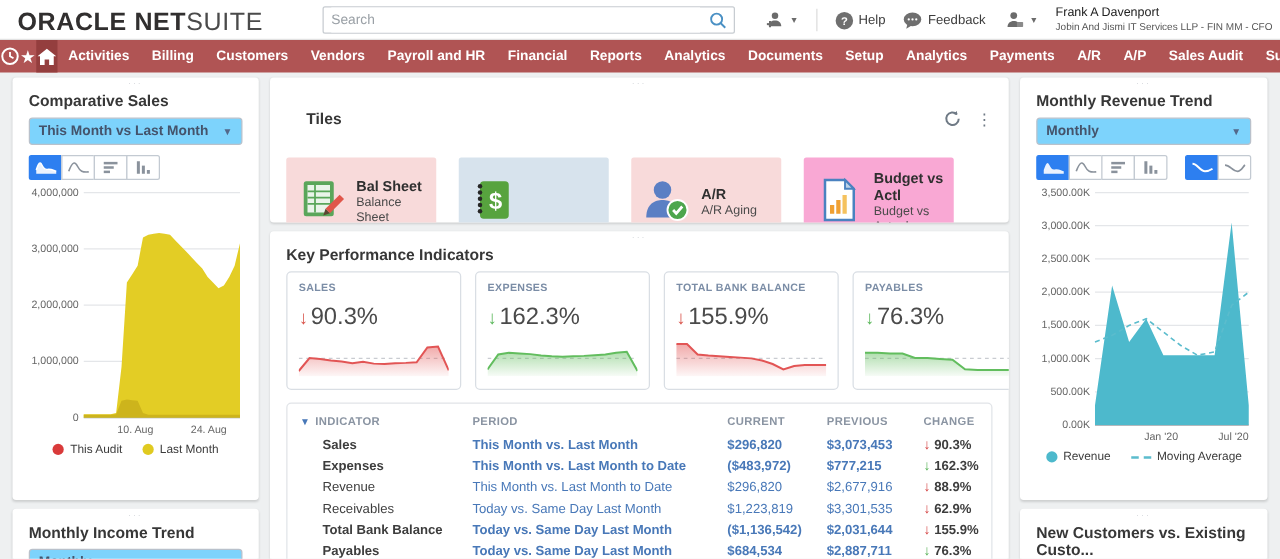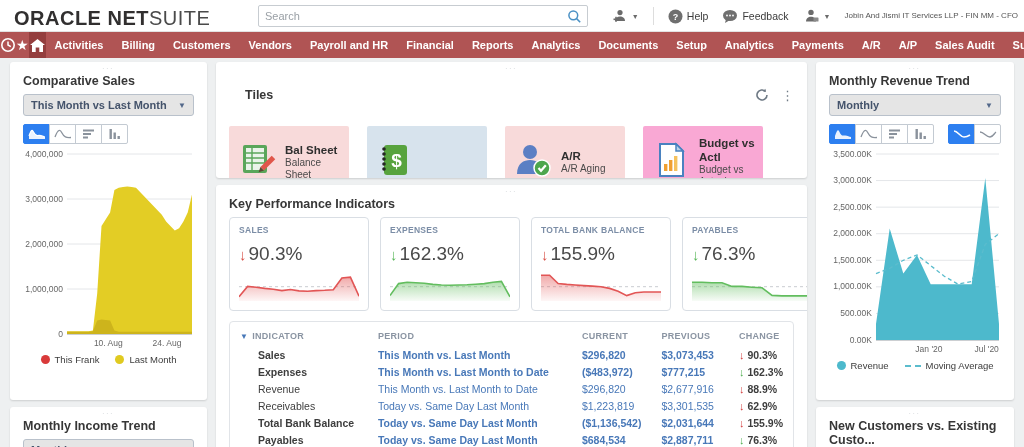--- a/index.html
+++ b/index.html
@@ -37,21 +37,21 @@
   .main { position:relative; }
   .col { position:absolute; top:4px; }
   .col-l { left:10px; width:197px; }
   .col-c { left:216px; width:591px; }
   .col-r { left:816px; width:198px; }
   .panel { position:relative; background:#fff; border-radius:3px; box-shadow:0 1px 2px rgba(0,0,0,.14);
     margin-bottom:7px; padding:9px 13px 8px; overflow:hidden; }
   .drag { position:absolute; top:2px; left:50%; transform:translateX(-50%); color:#c9ccd1; font-size:7px; letter-spacing:2px; }
   .ptitle { font-size:12.5px; font-weight:bold; color:#373737; margin:3px 0 6px; }
   .sel { display:flex; align-items:center; justify-content:space-between; height:22px; border:1px solid #b9c1cb;
-    border-radius:3px; padding:0 7px; margin-bottom:8px; cursor:pointer; background:#e5e5e5; }
+    border-radius:3px; padding:0 7px; margin-bottom:8px; cursor:pointer; background:#7dd3fc; }
   .sel span { font-size:11px; font-weight:bold; color:#44536b; }
   .sel .caret { color:#53688a; font-size:8px; }
   .ctrow { display:flex; align-items:center; justify-content:space-between; margin-bottom:4px; }
   .ctgrp { display:flex; }
   .ctbtn { width:27px; height:20px; border:1px solid #c3cad2; background:#fff; display:flex; align-items:center;
     justify-content:center; cursor:pointer; margin-left:-1px; }
   .ctbtn:first-child { border-radius:2px 0 0 2px; margin-left:0; }
   .ctbtn:last-child { border-radius:0 2px 2px 0; }
   .ctbtn.sel-on { background:#2d7ff0; border-color:#2d7ff0; }
   .legend { display:flex; justify-content:center; gap:16px; margin-top:6px; }
@@ -132,20 +132,21 @@
     </div>
     <div class="hicon">
       <svg width="17" height="16" viewBox="0 0 17 16">
           <circle cx="8" cy="4.4" r="2.7" fill="#6b6b6b"></circle>
           <path d="M3 13.5c0-3.1 2.2-4.8 5-4.8s5 1.7 5 4.8z" fill="#6b6b6b"></path>
           <rect x="10.5" y="9.5" width="5" height="4" rx="0.6" fill="#8a8a8a"></rect>
         </svg>
       <span class="caret">▼</span>
     </div>
     <div class="usr">
+      <div class="nm">Frank A Davenport</div>
       <div class="rl">Jobin And Jismi IT Services LLP - FIN MM - CFO</div>
     </div>
   </div>
 </header>
 
 <nav class="nav">
   <div class="nav-ic">
     <svg width="16" height="16" viewBox="0 0 16 16">
         <circle cx="8" cy="8" r="6.2" fill="none" stroke="#fff" stroke-width="1.6"></circle>
         <path d="M8 4.5 V8 L10.8 9.6" fill="none" stroke="#fff" stroke-width="1.5"></path>
@@ -230,21 +231,21 @@
             <line x1="44" y1="186" x2="169" y2="186" stroke="#9aa0a6" stroke-width="1"></line>
             <text x="40" y="188.5" text-anchor="end" font-size="8.5" fill="#666" font-family="Liberation Sans, sans-serif">0</text>
             <polygon points="44,186.0 44.0,183.3 48.3,183.3 52.6,183.3 56.9,183.3 61.2,183.3 65.6,183.3 69.9,182.4 74.2,145.5 78.5,78.0 82.8,71.3 87.1,64.5 91.4,42.0 95.7,39.8 100.0,38.9 104.3,38.4 108.7,38.9 113.0,39.8 117.3,44.3 121.6,48.8 125.9,53.2 130.2,57.7 134.5,62.3 138.8,66.8 143.1,73.5 147.4,78.0 151.8,82.5 156.1,80.3 160.4,73.5 164.7,64.5 169.0,46.5 169,186.0" fill="#e3cd25" fill-opacity="1"></polygon>
             <polygon points="44,186.0 44.0,183.8 48.3,183.8 52.6,183.8 56.9,183.8 61.2,183.8 65.6,183.8 69.9,183.3 74.2,172.5 78.5,171.6 82.8,172.1 87.1,172.5 91.4,182.4 95.7,183.8 100.0,183.8 104.3,183.8 108.7,183.8 113.0,183.8 117.3,183.8 121.6,183.8 125.9,183.8 130.2,183.8 134.5,183.8 138.8,183.8 143.1,183.8 147.4,183.8 151.8,183.8 156.1,183.8 160.4,183.8 164.7,183.8 169.0,183.8 169,186.0" fill="#cdb41c" fill-opacity="1"></polygon>
             <text x="85.3" y="198" text-anchor="middle" font-size="8.5" fill="#666" font-family="Liberation Sans, sans-serif">10. Aug</text>
             <text x="144.0" y="198" text-anchor="middle" font-size="8.5" fill="#666" font-family="Liberation Sans, sans-serif">24. Aug</text>
           </svg></div>
       <div class="legend" id="cs-legend">
           <div class="litem">
             <span class="ldot" style="background:#d93a3a"></span>
-            <span>This Frank</span>
+            <span>This Audit</span>
           </div>
           <div class="litem">
             <span class="ldot" style="background:#e0ca20"></span>
             <span>Last Month</span>
           </div>
         </div>
     </div>
 
     <div class="panel" style="height:100px;">
       <div class="drag">∙∙∙</div>

